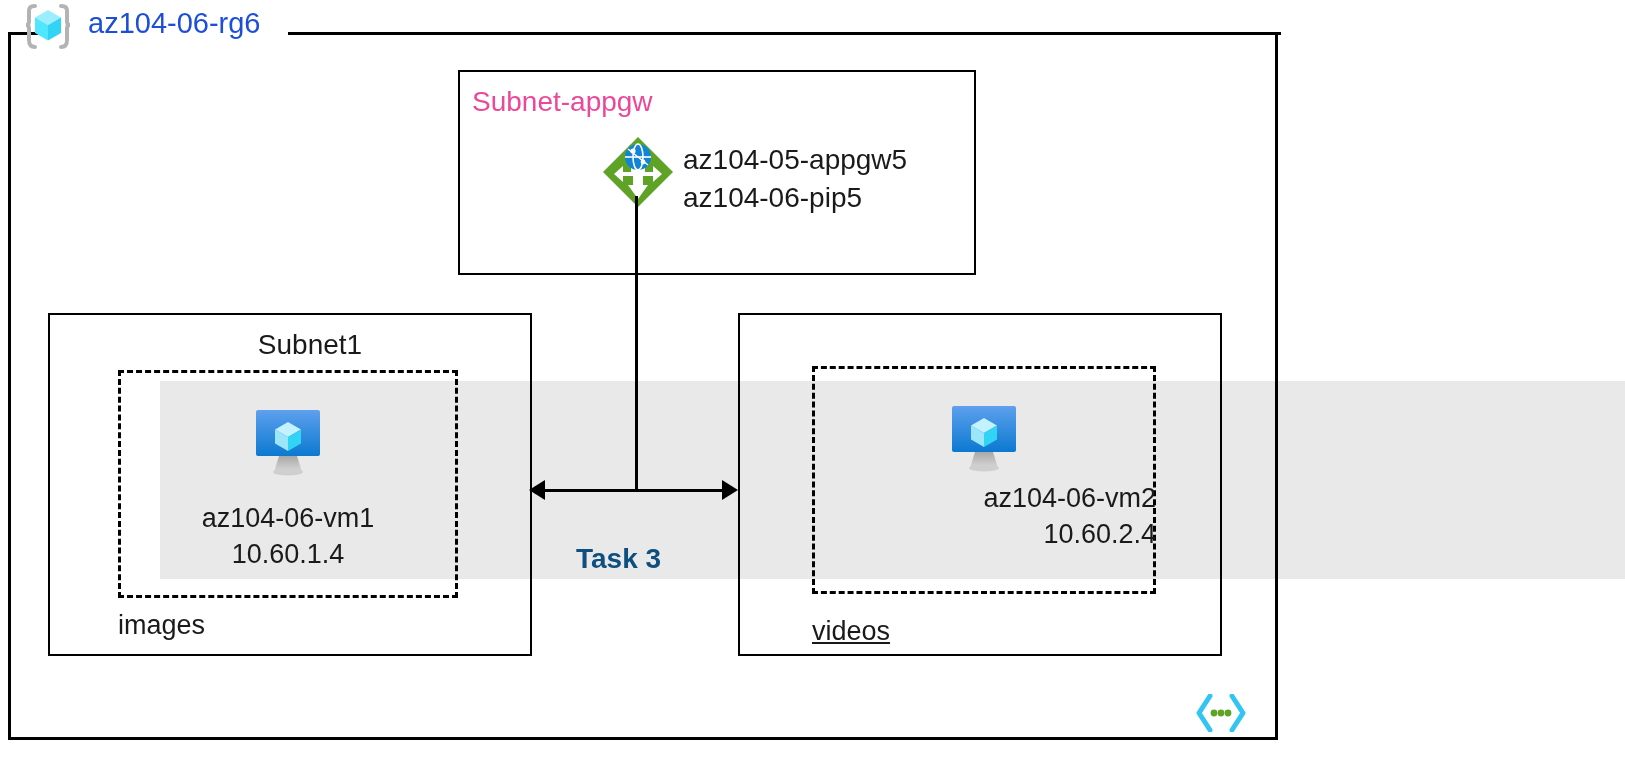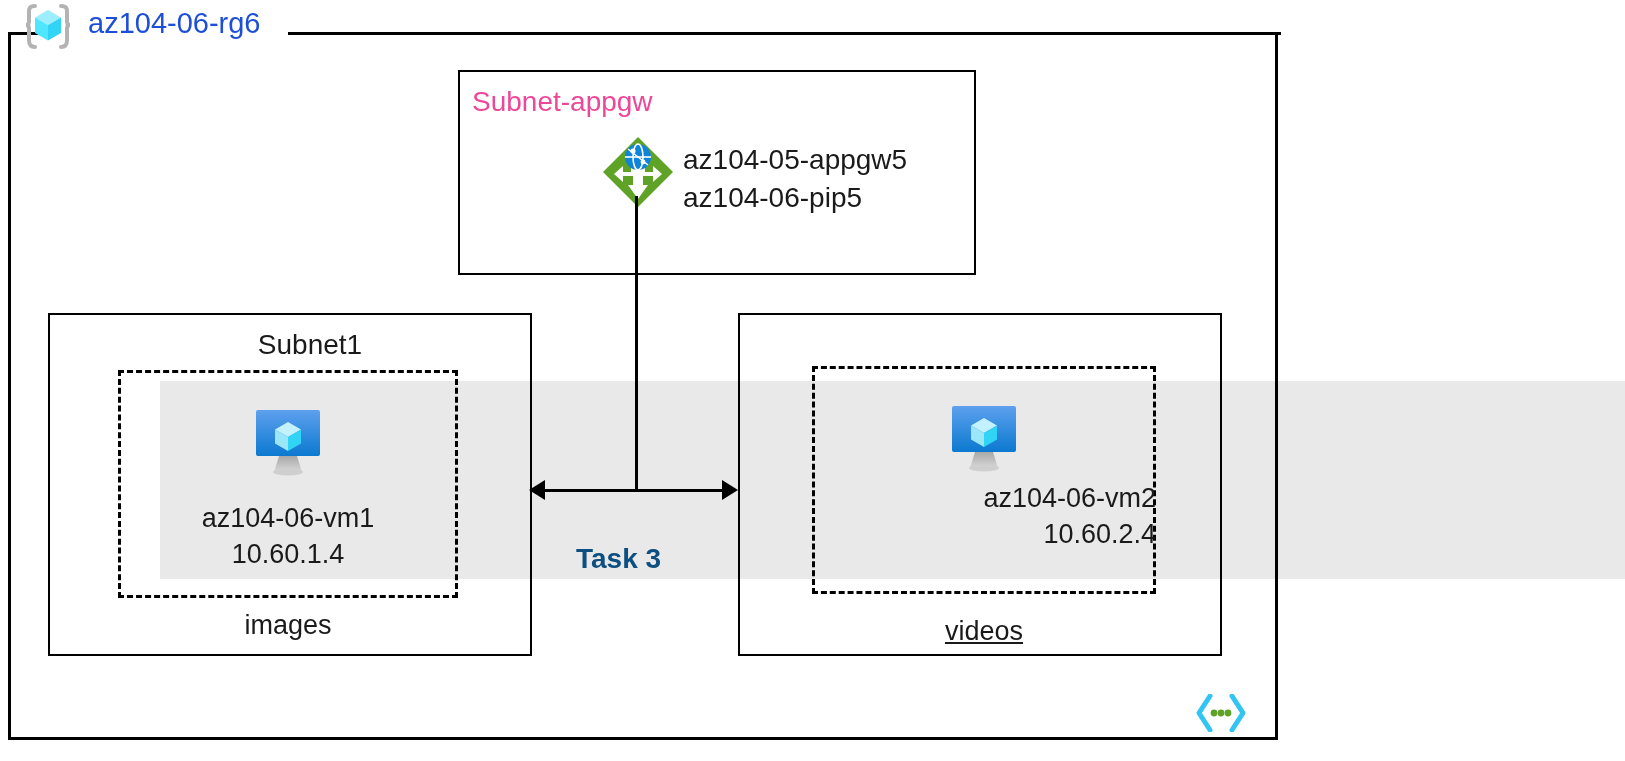--- a/index.html
+++ b/index.html
@@ -217,21 +217,20 @@
     white-space: nowrap;
   }
   .vm1-labels { left: 118px; top: 500px; width: 340px; }
   .vm2-labels { left: 812px; top: 480px; width: 344px; text-align: right; }
 
   .tier-label {
     position: absolute;
     font-size: 27px;
     line-height: 36px;
     color: #1a1a1a;
-    text-align: center;
     white-space: nowrap;
   }
   .tier1-label { left: 118px; top: 607px; width: 340px; }
   .tier2-label { left: 812px; top: 613px; width: 344px; text-decoration: underline; }
 
   
   .code-icon {
     position: absolute;
     left: 1196px;
     top: 694px;

